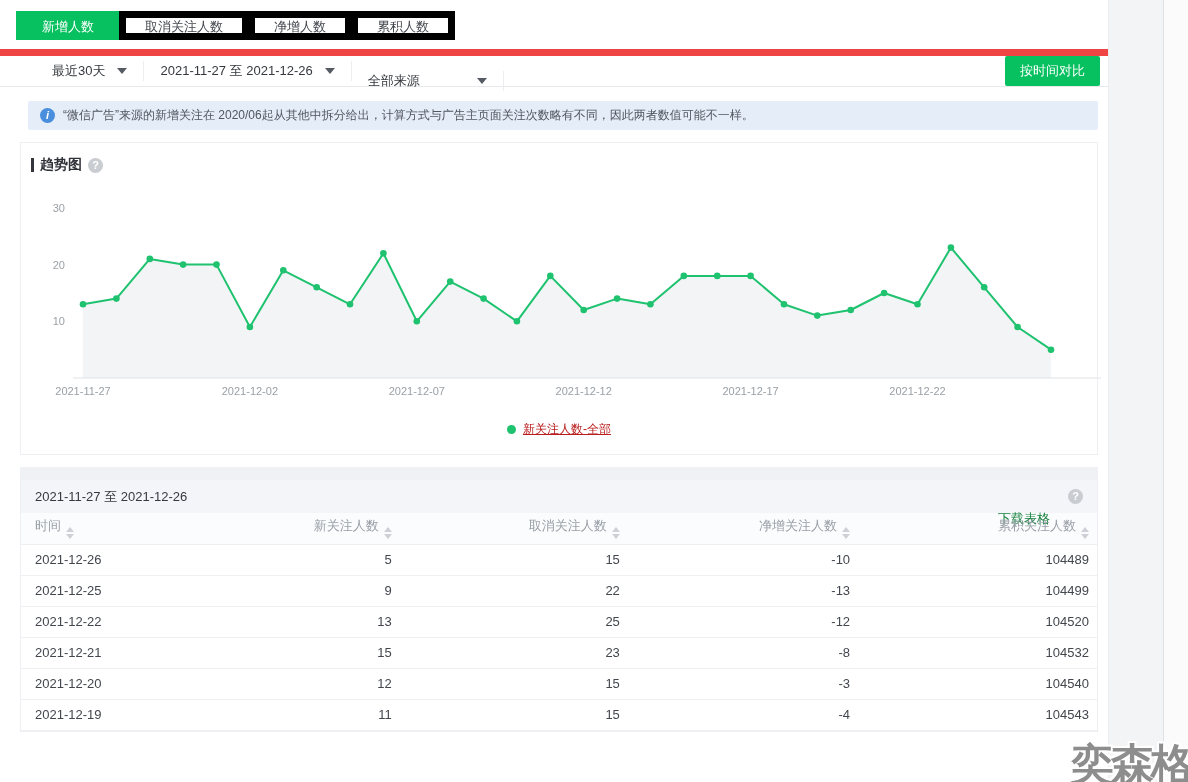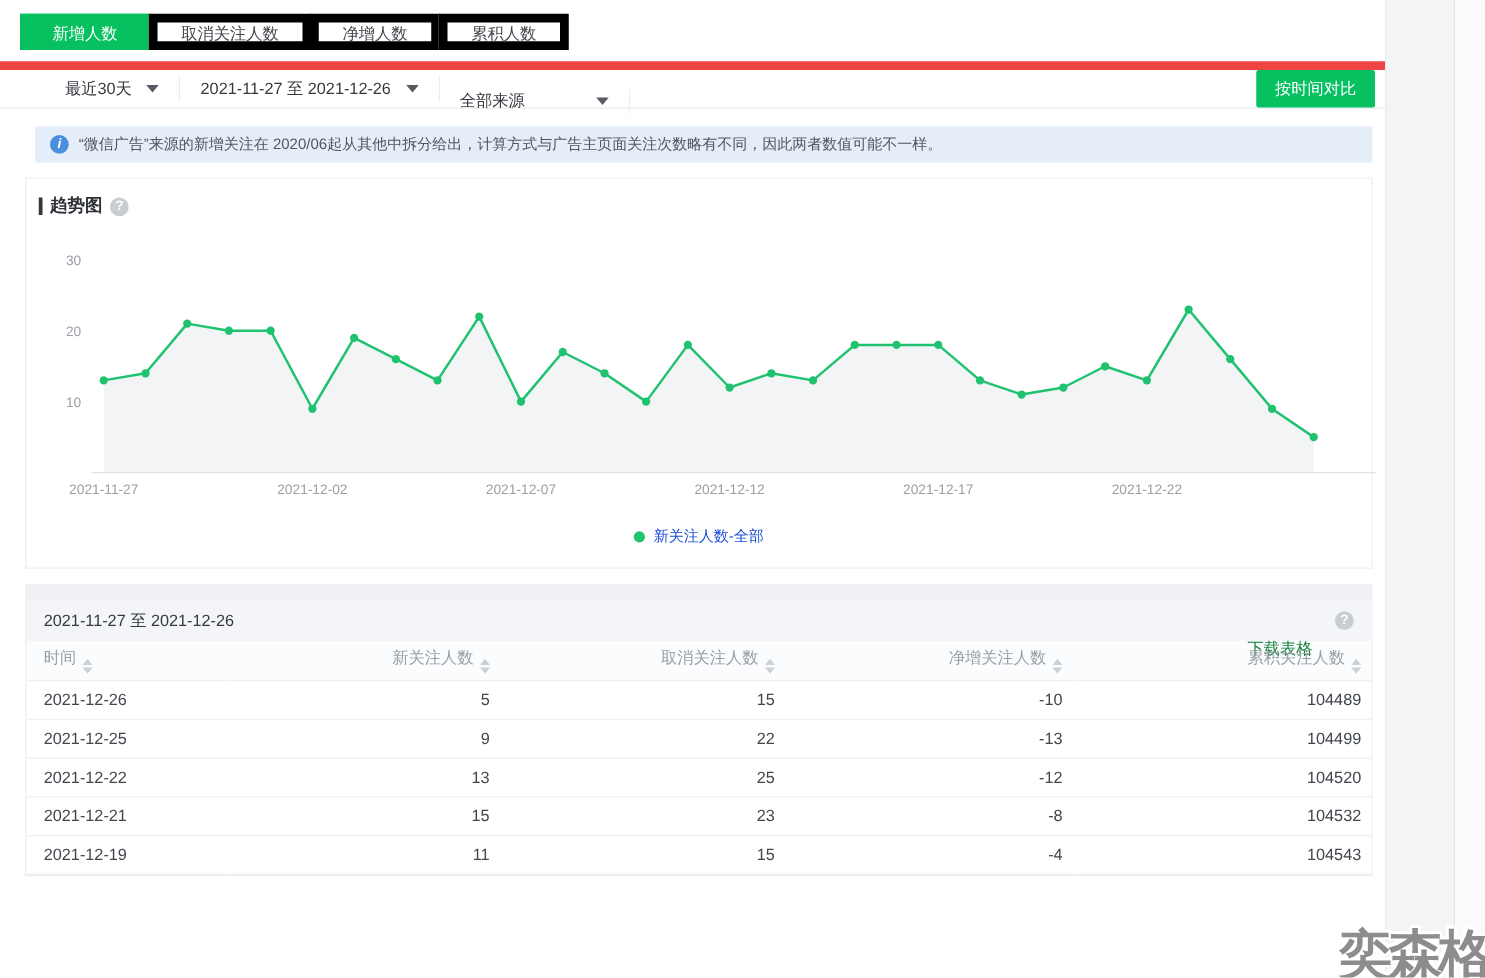--- a/index.html
+++ b/index.html
@@ -47,21 +47,21 @@
 
   
   .chart-card{margin:12px 10px 0 20px;border:1px solid #edeff2;background:#fff;}
   .card-title{display:flex;align-items:center;gap:6px;padding:13px 12px 6px 10px;
     font-size:14px;font-weight:bold;color:#2e3138;}
   .tbar{width:3px;height:14px;background:#33363d;}
   .help{width:15px;height:15px;border-radius:50%;background:#c9ccd0;color:#fff;font-size:11px;
     display:inline-flex;align-items:center;justify-content:center;font-weight:bold;cursor:pointer;line-height:1;}
   .chart-svg{padding:2px 4px 0 4px;}
   .legend{display:flex;justify-content:center;align-items:center;gap:7px;font-size:12px;
-    color:#1d4ed8;padding:2px 0 16px;}
+    color:#b91c1c;padding:2px 0 16px;text-decoration:underline;}
   .legend-dot{width:9px;height:9px;border-radius:50%;background:var(--chart-green);}
 
   .gap{height:13px;background:#eff1f4;margin:12px 10px 0 20px;}
 
   
   .table-card{margin:0 10px 0 20px;border:1px solid #edeff2;border-top:none;background:#fff;}
   .table-head{display:flex;justify-content:space-between;align-items:center;background:#f3f5f8;
     height:33px;padding:0 14px;color:#35393f;font-size:13px;}
   .table-head .right{display:flex;align-items:center;gap:18px;}
   .download{color:#15803d;cursor:pointer;text-decoration:none;margin-top:44px;}
@@ -234,20 +234,27 @@
             <td class="num">104520</td>
           </tr>
           <tr>
             <td class="">2021-12-21</td>
             <td class="num">15</td>
             <td class="num">23</td>
             <td class="num">-8</td>
             <td class="num">104532</td>
           </tr>
           <tr>
+            <td class="">2021-12-20</td>
+            <td class="num">12</td>
+            <td class="num">15</td>
+            <td class="num">-3</td>
+            <td class="num">104540</td>
+          </tr>
+          <tr>
             <td class="">2021-12-19</td>
             <td class="num">11</td>
             <td class="num">15</td>
             <td class="num">-4</td>
             <td class="num">104543</td>
           </tr>
         </tbody>
     </table>
   </div>
 

